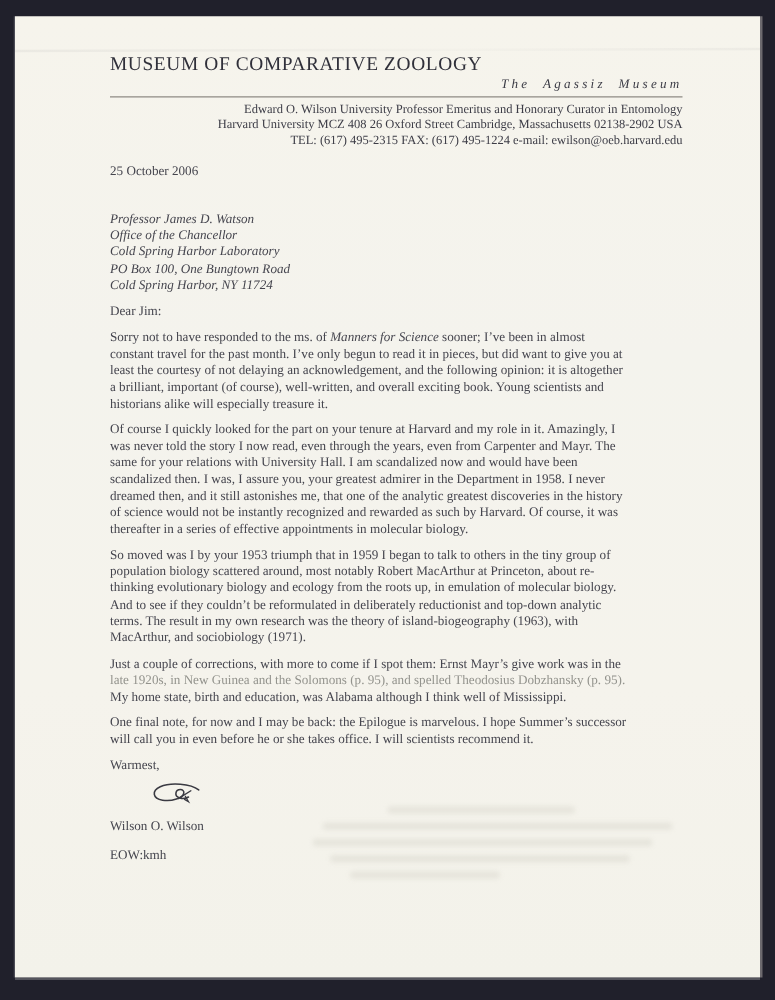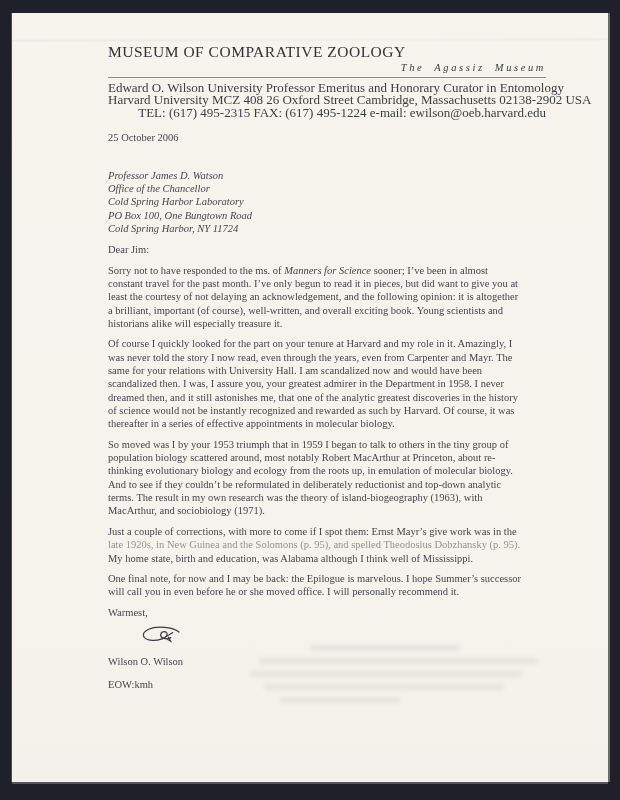--- a/index.html
+++ b/index.html
@@ -11,31 +11,31 @@
   .paper{
     position:absolute;left:12px;top:13px;width:596px;height:769px;
     background:linear-gradient(180deg,#f6f4ec 0%,#f4f3ed 35%,#f5f3ec 70%,#f3f2ea 100%);
     box-shadow:0 2px 0 rgba(130,130,135,.55), 2px 0 0 rgba(205,198,192,.45), -1px 0 0 rgba(160,160,165,.35);
   }
   .crease{
     position:absolute;left:0;top:26px;width:100%;height:2px;
     background:linear-gradient(90deg,rgba(90,90,100,.07),rgba(90,90,100,.02) 60%,rgba(90,90,100,.06));
     transform:rotate(-.15deg);
   }
-  .content{padding:30px 62px 0 96px;color:#45454e;}
+  .content{padding:30px 62px 0 76px;color:#45454e;}
   .lh-title{
     margin:0;font-size:15.5px;font-weight:400;letter-spacing:.5px;
     color:#30303a;line-height:17px;white-space:nowrap;
   }
   .lh-subtitle{
     font-size:10.5px;font-style:italic;letter-spacing:2.6px;word-spacing:5px;
     color:#3a3a44;line-height:13px;margin-top:1px;white-space:nowrap;text-align:right;
   }
   .lh-rule{border-top:1px solid #8e8a84;margin-top:3px;height:0;}
-  .lh-contact{margin-top:4px;text-align:right;font-size:13px;line-height:12.4px;color:#3c3c46;}
+  .lh-contact{margin-top:4px;text-align:right;font-size:10px;line-height:12.4px;color:#3c3c46;}
   .lh-contact .list-line{white-space:nowrap;}
   .body-text{font-size:10.5px;line-height:13.35px;}
   .date-line{margin-top:12px;}
   .recipient{margin-top:24px;font-style:italic;}
   .salutation{margin-top:8px;}
   .para{margin-top:7px;}
   .line,.list-line{white-space:nowrap;}
   .italic{font-style:italic;}
   .faded{color:#93938d;}
   .closing{margin-top:7px;}
@@ -111,21 +111,21 @@
             <div class="line"><span>terms. The result in my own research was the theory of island-biogeography (1963), with</span></div>
             <div class="line"><span>MacArthur, and sociobiology (1971).</span></div>
           </div>
           <div class="para">
             <div class="line"><span>Just a couple of corrections, with more to come if I spot them: Ernst Mayr’s give work was in the</span></div>
             <div class="line"><span class="faded">late 1920s, in New Guinea and the Solomons (p. 95), and spelled Theodosius Dobzhansky (p. 95).</span></div>
             <div class="line"><span>My home state, birth and education, was Alabama although I think well of Mississippi.</span></div>
           </div>
           <div class="para">
             <div class="line"><span>One final note, for now and I may be back: the Epilogue is marvelous. I hope Summer’s successor</span></div>
-            <div class="line"><span>will call you in even before he or she moved office. I will personally recommend it.</span></div>
+            <div class="line"><span>will call you in even before he or she takes office. I will scientists recommend it.</span></div>
           </div>
         </div>
 
       <div class="closing">Warmest,</div>
 
       <div class="signature">
         <svg width="44" height="28" viewBox="0 0 70 40">
           <path d="M62,12 C52,4 26,2 13,8 C2,13 3,23 16,25 C28,27 42,22 43,16 C44,10 34,10 33,16 C32,22 42,25 49,21" fill="none" stroke="#3a3a42" stroke-width="2" stroke-linecap="round"></path>
           <path d="M36,23 L52,13" fill="none" stroke="#3a3a42" stroke-width="1.8" stroke-linecap="round"></path>
           <path d="M44,24 L49,27 L45,20" fill="none" stroke="#3a3a42" stroke-width="1.6" stroke-linecap="round"></path>

